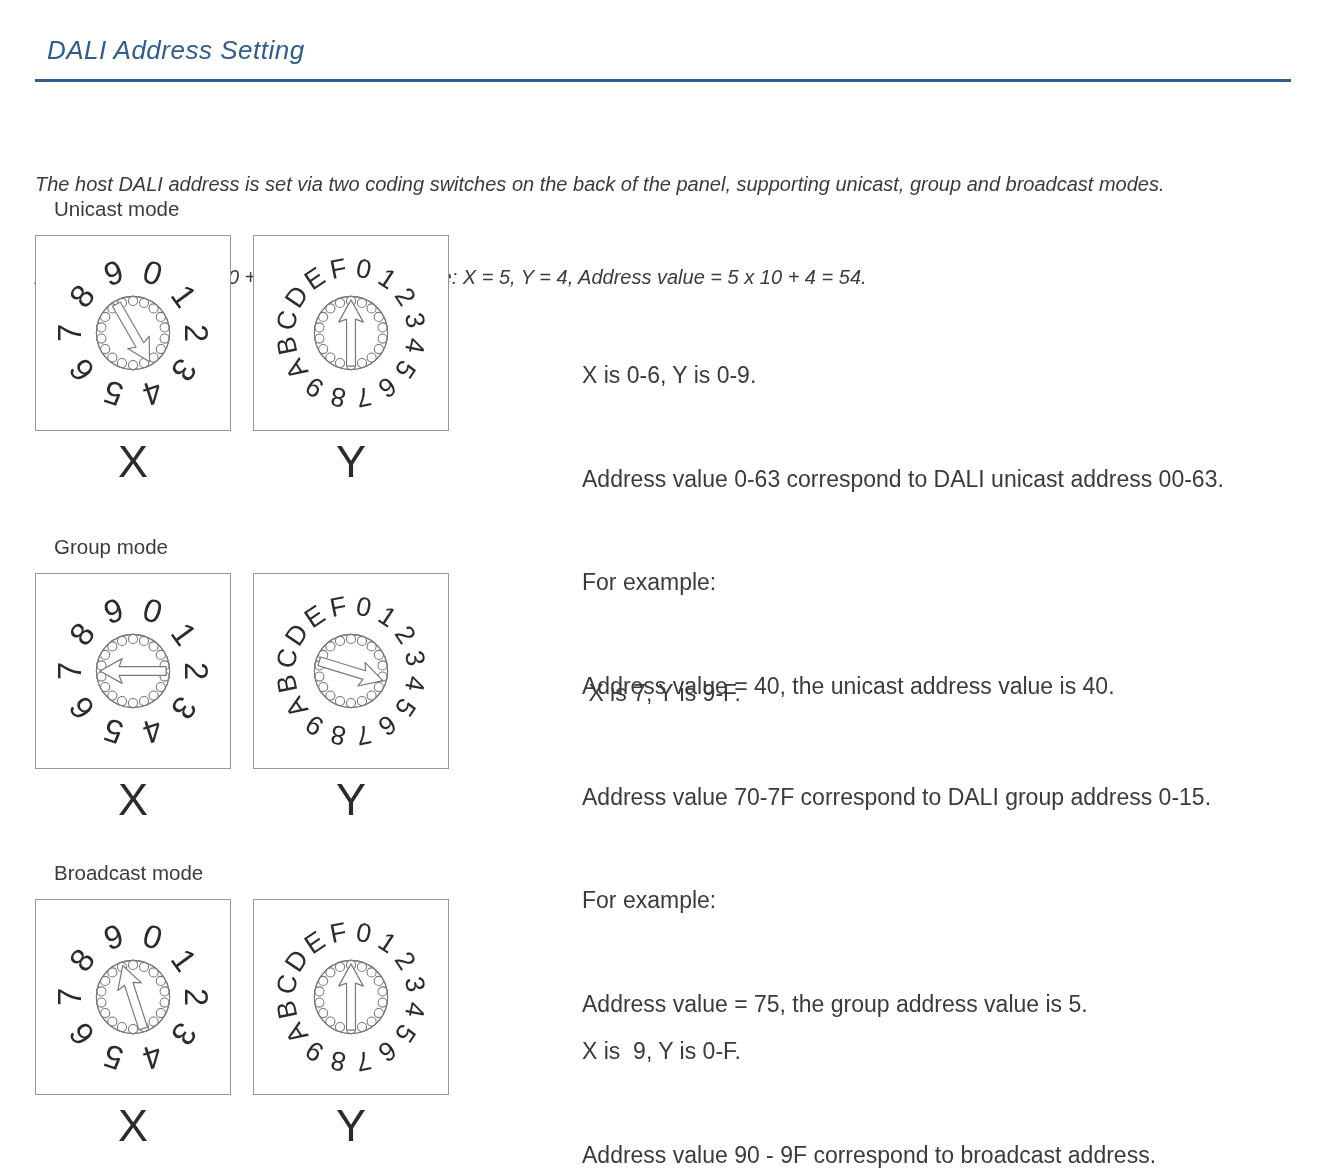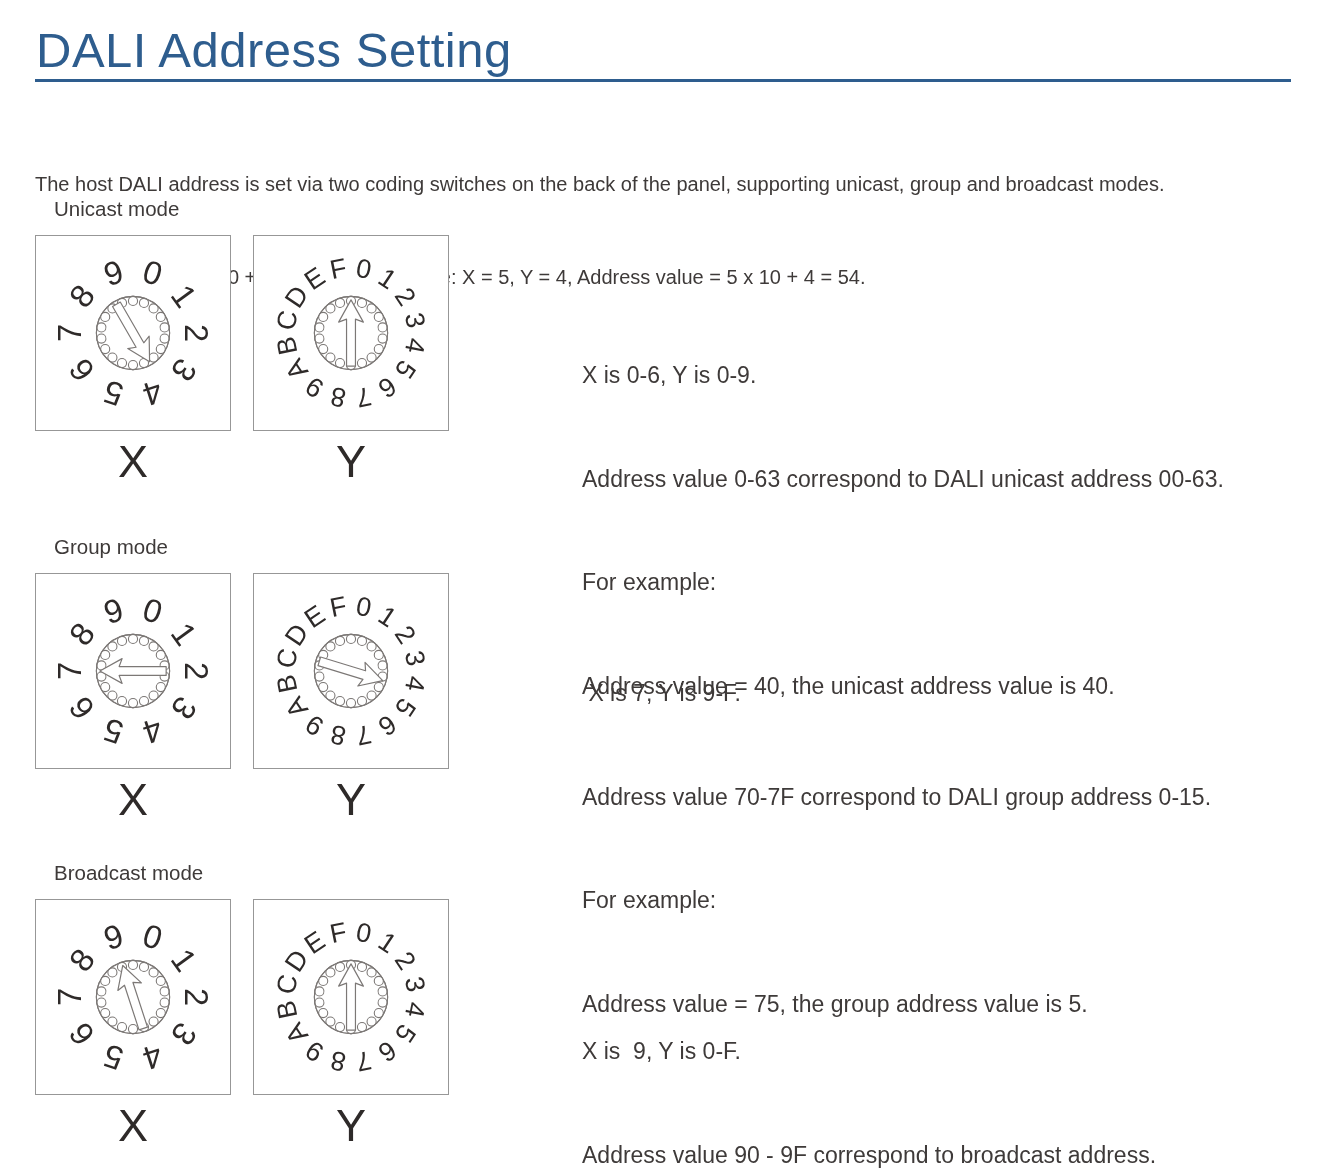--- a/index.html
+++ b/index.html
@@ -1,23 +1,23 @@
 <!DOCTYPE html>
 <html><head>
 <meta charset="utf-8">
 <style>
   html,body{margin:0;padding:0;background:#ffffff;}
   body{width:1334px;height:1168px;font-family:"Liberation Sans",sans-serif;color:#3e3a39;}
   .page{position:relative;width:1334px;height:1168px;overflow:hidden;background:#fff;}
 
-  .doc-title{position:absolute;left:36px;top:28px;margin:0;font-size:49px;line-height:44px;
-             font-weight:400;letter-spacing:0.5px;color:#2e5d8e;}
+  .doc-title{position:absolute;left:47px;top:28px;margin:0;font-size:26px;line-height:44px;
+             font-weight:400;letter-spacing:0.5px;color:#2e5d8e;font-style:italic;}
   .title-rule{position:absolute;left:35px;top:79px;width:1256px;height:3px;background:#2e5d8e;}
 
-  .intro{position:absolute;left:35px;top:107px;font-size:20px;line-height:31px;white-space:pre-wrap;}
+  .intro{position:absolute;left:35px;top:107px;font-size:20px;line-height:31px;white-space:pre-wrap;font-style:italic;}
   .intro-example{margin-left:62px;}
 
   .mode-section{position:absolute;left:35px;width:1299px;height:330px;padding-left:19px;}
   .mode-label{margin:0;font-size:20.5px;line-height:24px;font-weight:400;color:#3e3a39;}
 
   .switch-row{position:absolute;left:0;top:38px;display:flex;gap:22px;}
   .switch-fig{margin:0;width:196px;}
   .switch-box{width:196px;height:196px;border:1px solid #979797;box-sizing:border-box;background:#fff;}
   .axis-caption{margin-top:6px;text-align:center;font-size:45px;line-height:50px;color:#2e2a29;font-weight:400;}
 

